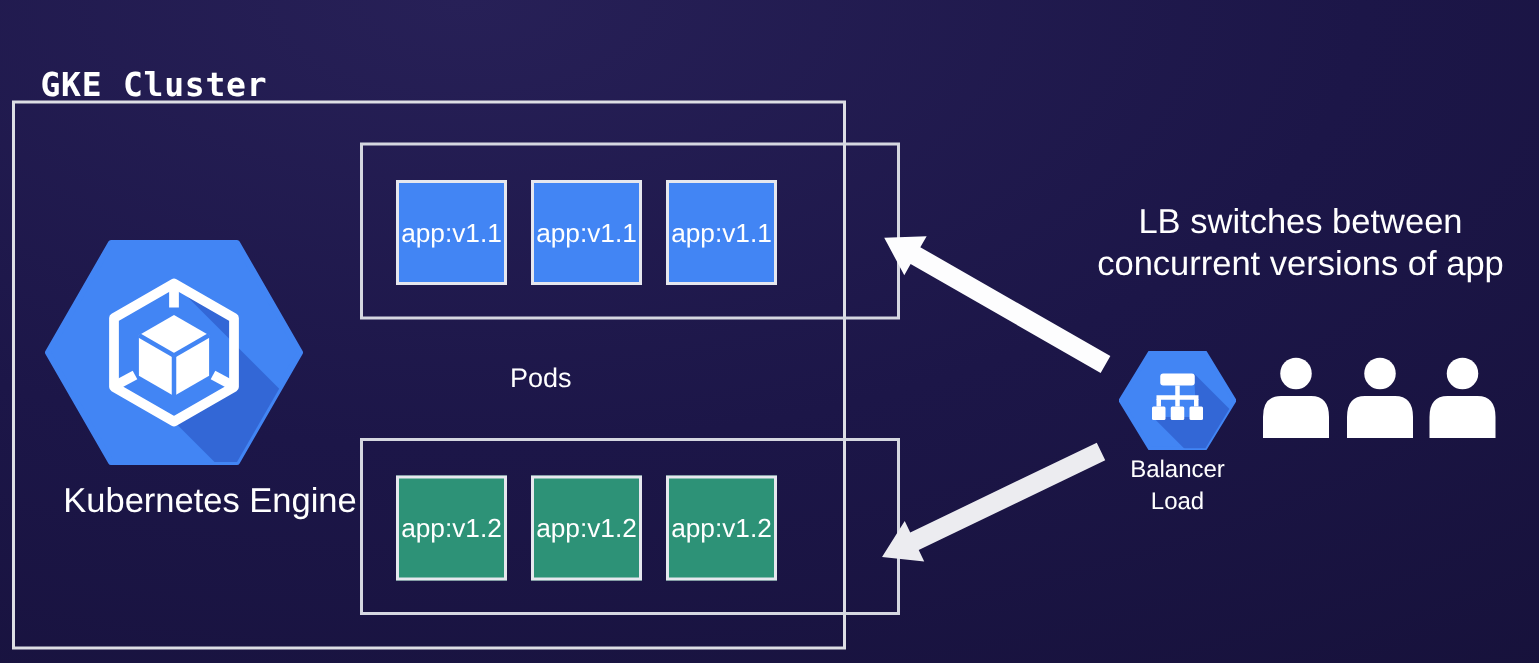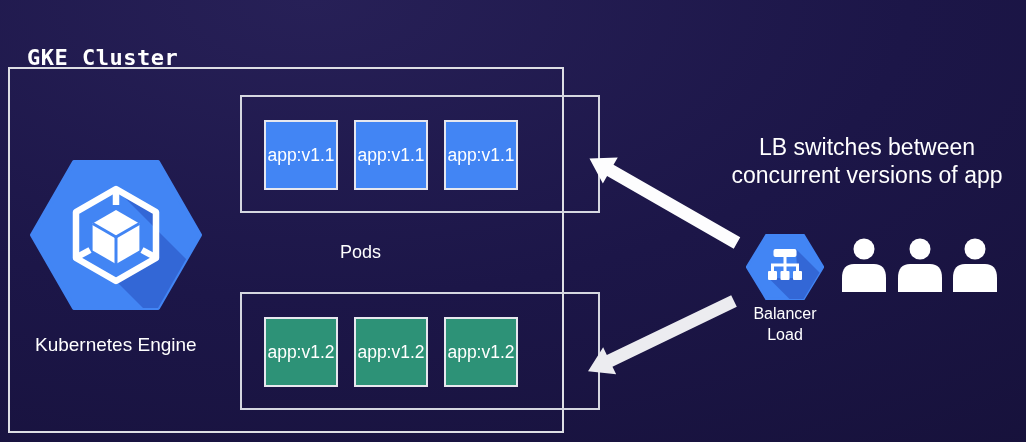--- a/index.html
+++ b/index.html
@@ -20,21 +20,21 @@
   .title{
     left:27px;top:24px;
     font-family:"DejaVu Sans Mono",monospace;
     font-weight:bold;font-size:22px;letter-spacing:.5px;color:#fff;margin-top:21px;
   }
   .cluster-box{
     left:8px;top:67px;width:556px;height:366px;
     border:2px solid #dddee4;
   }
   .gke-logo{left:20px;top:88px;width:172px;height:156px;}
-  .k8s-label{left:25px;top:251px;width:210px;text-align:left;font-size:19px;margin-top:14px;}
+  .k8s-label{left:25px;top:251px;width:210px;text-align:center;font-size:23px;}
   .pods-box{
     left:230px;width:360px;height:118px;
     border:2px solid var(--border-gray);
   }
   .pods-box.top{top:26px;}
   .pods-box.bottom{top:223px;text-decoration:underline;}
   .app-square{
     position:absolute;top:23px;width:74px;height:70px;
     border:2px solid #e6e7ee;
     display:flex;align-items:center;justify-content:center;

